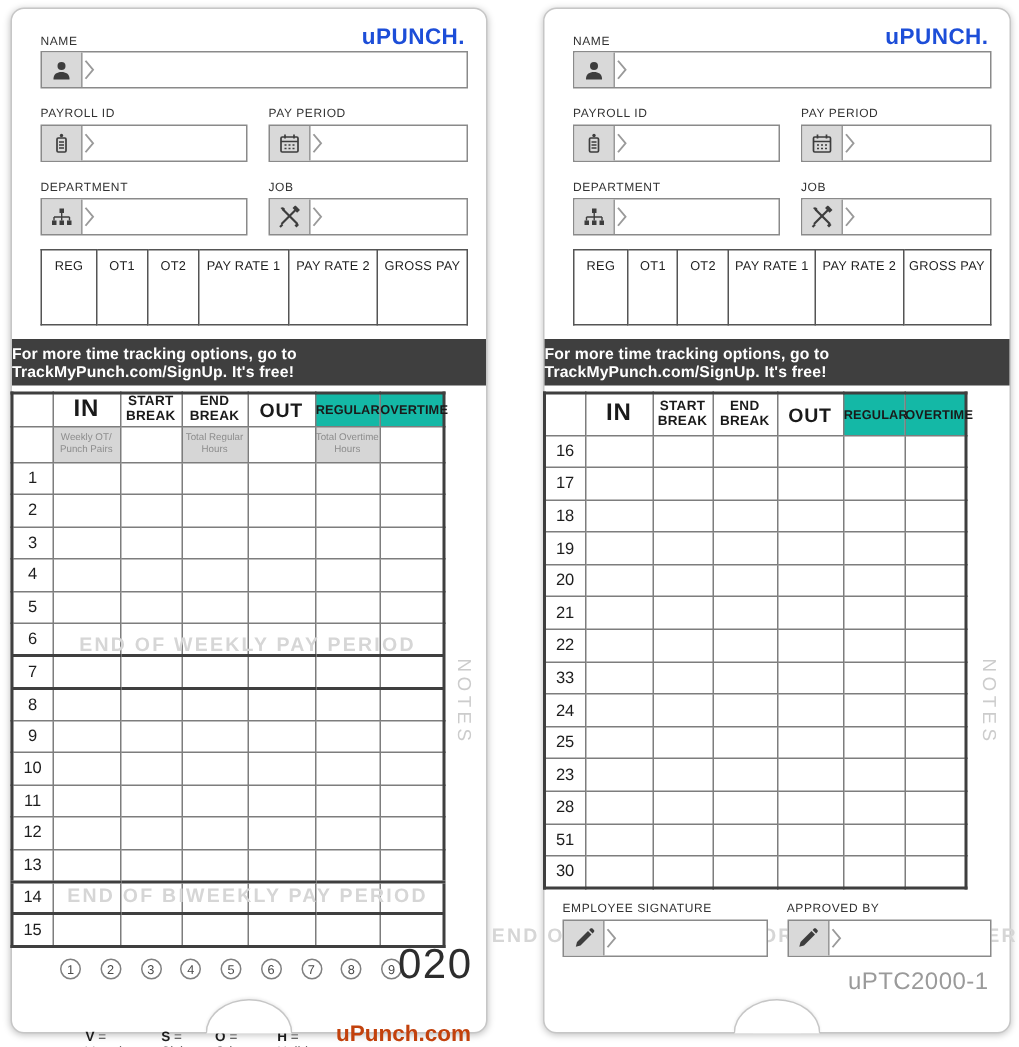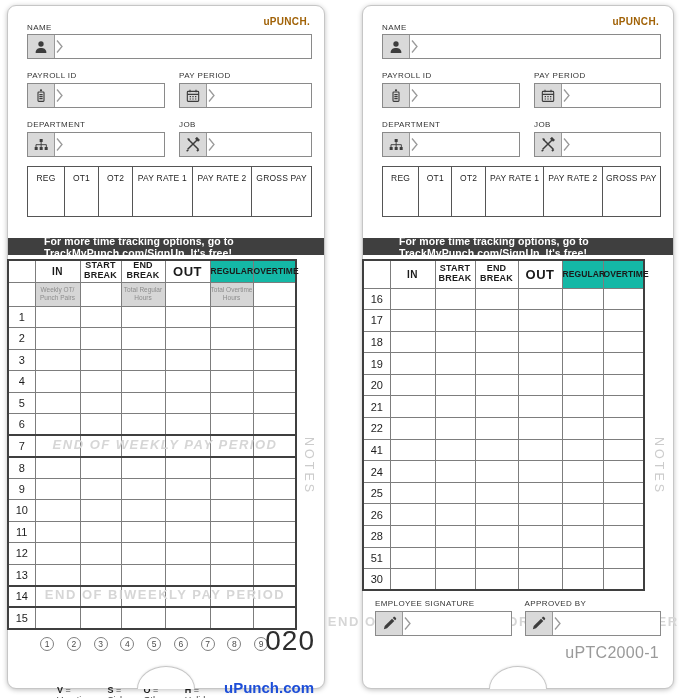--- a/index.html
+++ b/index.html
@@ -12,21 +12,21 @@
     box-shadow:0 1px 5px rgba(0,0,0,0.25);
   }
   .card.left  { left:7px;   width:318px; }
   .card.right { left:362px; width:312px; }
 
   .card-top { padding:13px 12px 0 19px; }
 
   .brand-row { position:relative; height:13px; margin-bottom:2px; }
   .field-label { font-size:8px; color:#333; letter-spacing:0.4px; }
   .brand-row .field-label { position:absolute; left:0; bottom:0; }
-  .brand { position:absolute; right:2px; top:-3px; font-size:10px; font-weight:bold; color:#a16207; letter-spacing:0.3px; }
+  .brand { position:absolute; right:2px; top:-3px; font-size:15px; font-weight:bold; color:#1d4ed8; letter-spacing:0.3px; }
 
   .field-box {
     height:25px; border:1.5px solid #8a8a8a; background:#fff;
     display:flex; align-items:stretch;
   }
   .icon-box {
     width:27px; background:#d9d9d9; border-right:1px solid #9a9a9a;
     display:flex; align-items:center; justify-content:center; flex:0 0 auto;
   }
   .chev { display:flex; align-items:center; margin-left:1px; flex:0 0 auto; }
@@ -35,36 +35,35 @@
   .two-col { display:flex; gap:14px; margin-top:12px; }
   .fc1 { width:138px; }
   .fc2 { flex:1; }
   .fc1 .field-label, .fc2 .field-label { display:block; margin-bottom:3px; }
 
   .pay-summary { width:100%; border-collapse:collapse; table-layout:fixed; margin-top:9px; }
   .pay-summary td { border:1.5px solid #555; height:50px; vertical-align:top; text-align:center; }
   .pay-summary td span { display:inline-block; margin-top:3px; font-size:8.5px; color:#1e1e1e; letter-spacing:0.2px; }
 
   .banner {
-    margin-top:21px; height:17px; background:#3f3f3f; color:#fff;
+    margin-top:9px; height:31px; background:#3f3f3f; color:#fff;
     font-size:10.5px; font-weight:bold; display:flex; align-items:center; justify-content:center;
     letter-spacing:0.1px;
-    padding-left:36px;
   }
 
   .grid-zone { position:relative; margin-top:4px; }
   .time-table { border-collapse:collapse; table-layout:fixed; border:2px solid #3f3f3f; margin-left:-1px; }
   .card.left  .time-table { width:288px; }
   .card.right .time-table { width:282px; }
   .time-table th, .time-table td { border:1px solid #7d7d7d; padding:0; }
 
   .time-table thead th { text-align:center; color:#1a1a1a; font-weight:bold; vertical-align:middle; }
   .card.left  thead tr.main-h  { height:22px; }
   .card.right thead tr.main-h  { height:28px; }
-  th.h-in  { font-size:10px; letter-spacing:0.5px; }
+  th.h-in  { font-size:16px; letter-spacing:0.5px; }
   th.h-brk { font-size:9px; line-height:1.1; letter-spacing:0.2px; }
   th.h-out { font-size:13px; letter-spacing:0.5px; }
   th.h-gray { background:#14b8a6; font-size:8.5px; letter-spacing:0.1px; }
 
   thead tr.sub-h { height:24px; }
   td.sub { font-size:6.5px; color:#8d8d8d; text-align:center; line-height:1.2; vertical-align:middle; }
   td.sub.gray { background:#d6d6d6; }
 
   .card.left  tbody tr { height:21.5px; }
   .card.right tbody tr { height:21.6px; }
@@ -72,42 +71,42 @@
   .card.left tbody tr:nth-child(7)  td { border-top:2px solid #3f3f3f; border-bottom:2px solid #3f3f3f; }
   .card.left tbody tr:nth-child(14) td { border-top:2px solid #3f3f3f; border-bottom:2px solid #3f3f3f; }
 
   .watermark {
     position:absolute; left:26px; display:flex; align-items:center; justify-content:center;
     color:#d6d6d6; font-weight:bold; font-size:13px; letter-spacing:1.5px; white-space:nowrap;
     pointer-events:none;
   }
   .card.left  .watermark { width:262px; height:21.5px; }
   .card.right .watermark { width:256px; height:21.6px; }
-  .wm-weekly   { top:175px;font-style:italic; }
+  .wm-weekly   { top:158px; }
   .wm-biweekly { top:325px; }
   .wm-monthly  { top:352px; }
 
   .notes {
     position:absolute; top:178px; color:#cccccc; font-size:12.5px; letter-spacing:3px;
     writing-mode:vertical-rl;
   }
   .card.left  .notes { right:8px; }
   .card.right .notes { right:7px; }
 
   .card-footer { position:relative; height:84px; }
   .punch-row { position:absolute; top:7px; left:32px; width:228px; display:flex; justify-content:space-between; }
   .circle {
     width:14px; height:14px; border:1px solid #808080; border-radius:50%;
     font-size:8.5px; color:#4a4a4a; display:flex; align-items:center; justify-content:center;
   }
   .card-number { position:absolute; top:-5px; right:9px; font-size:28px; color:#2d2d2d; letter-spacing:1px; }
   .legend-row { position:absolute; top:49px; left:49px; right:10px; display:flex; align-items:baseline; }
   .legend-items { display:flex; gap:8px; font-size:9px; color:#3a3a3a; }
   .legend-item b { color:#1c1c1c; }
-  .website { margin-left:auto; font-weight:bold; font-size:15px; color:#1d4ed8; }
+  .website { margin-left:auto; font-weight:bold; font-size:15px; color:#c2410c; }
 
   .sig-footer { position:relative; height:79px; padding:0 12px; }
   .sig-row { display:flex; gap:13px; padding-top:8px; }
   .sig-col { width:139px; }
   .sig-col .field-label { display:block; margin-bottom:3px; }
   .model { position:absolute; right:14px; bottom:8px; font-size:16px; color:#9a9a9a; letter-spacing:0.3px; }
 
   .notch {
     position:absolute; bottom:-1px; left:50%; transform:translateX(-50%);
     width:58px; height:23px; background:#fff;
@@ -661,21 +660,21 @@
           <tr>
           <td class="day">22</td>
           <td></td>
           <td></td>
           <td></td>
           <td></td>
           <td></td>
           <td></td>
         </tr>
           <tr>
-          <td class="day">41</td>
+          <td class="day">33</td>
           <td></td>
           <td></td>
           <td></td>
           <td></td>
           <td></td>
           <td></td>
         </tr>
           <tr>
           <td class="day">24</td>
           <td></td>
@@ -688,21 +687,21 @@
           <tr>
           <td class="day">25</td>
           <td></td>
           <td></td>
           <td></td>
           <td></td>
           <td></td>
           <td></td>
         </tr>
           <tr>
-          <td class="day">26</td>
+          <td class="day">23</td>
           <td></td>
           <td></td>
           <td></td>
           <td></td>
           <td></td>
           <td></td>
         </tr>
           <tr>
           <td class="day">28</td>
           <td></td>

